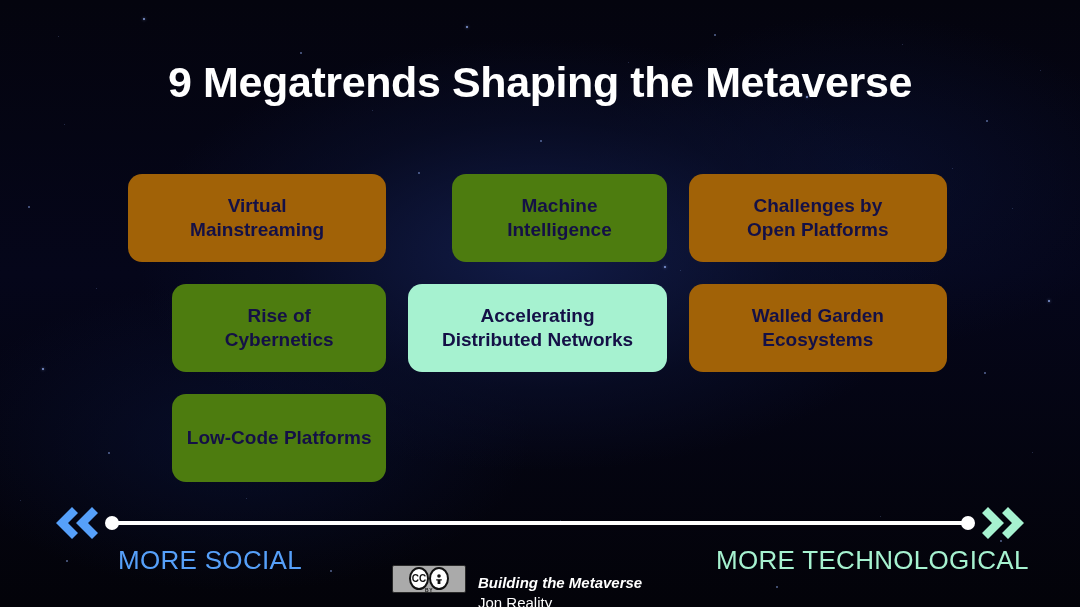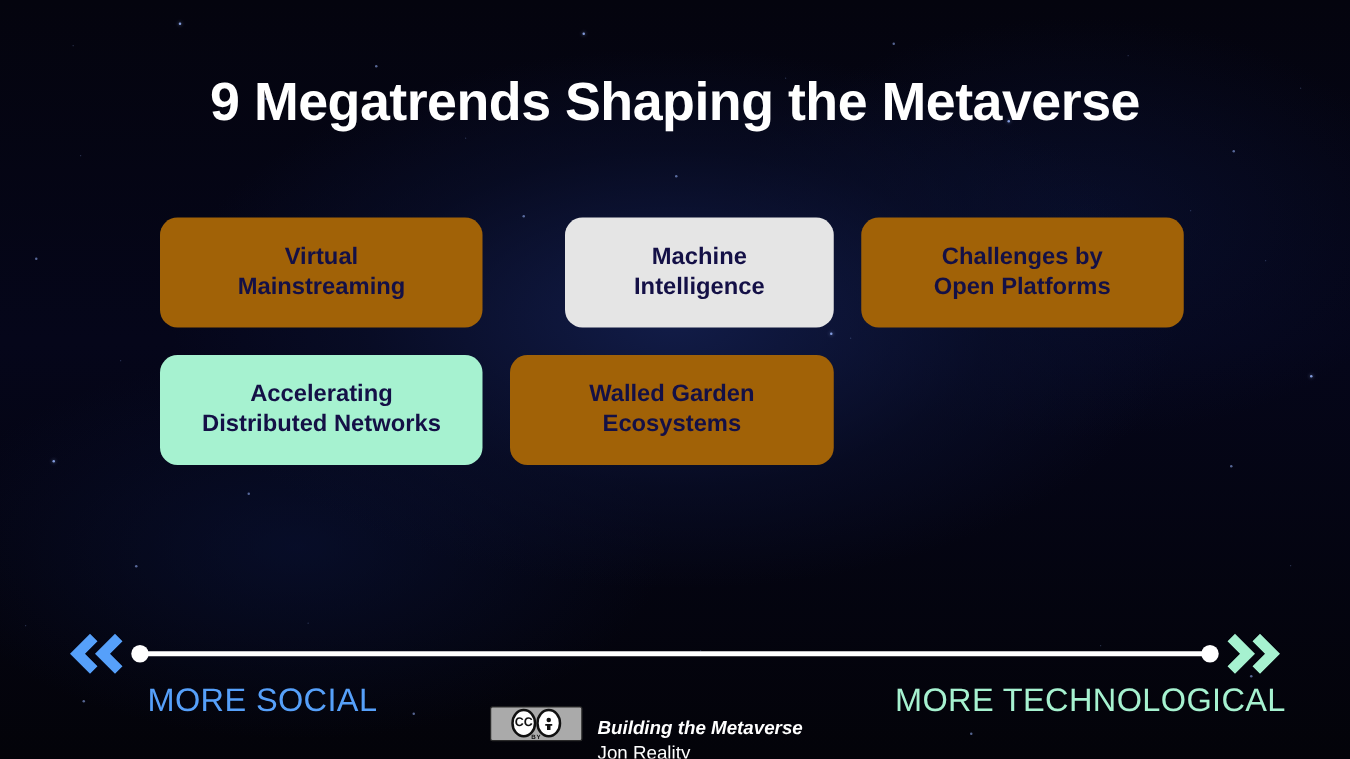--- a/index.html
+++ b/index.html
@@ -74,21 +74,21 @@
     justify-content: center;
     text-align: center;
     font-size: 19px;
     font-weight: bold;
     line-height: 1.28;
     color: #141046;
     padding: 0 10px;
     box-sizing: border-box;
   }
   .card.col-social   { background: #a16207; }
-  .card.col-middle   { background: #e5e5e5; margin-left: 44px; }
+  .card.col-middle   { background: #4d7c0f; margin-left: 44px; }
   .card.col-tech     { background: #a6f2d0; }
 
   
   .axis-line {
     position: absolute;
     left: 112px;
     top: 521px;
     width: 856px;
     height: 4px;
     background: #ffffff;
@@ -228,23 +228,25 @@
     <i class="dim" style="left:952px; top:168px;"></i>
   </div>
 
   <div class="title">9 Megatrends Shaping the Metaverse</div>
 
   <div class="grid">
     <div class="card col-social">Virtual<br>Mainstreaming</div>
     <div class="card col-middle">Machine<br>Intelligence</div>
 
     <div class="card col-social">Challenges by<br>Open Platforms</div>
+    <div class="card col-middle">Rise of<br>Cybernetics</div>
     <div class="card col-tech">Accelerating<br>Distributed Networks</div>
 
     <div class="card col-social">Walled Garden<br>Ecosystems</div>
+    <div class="card col-middle">Low-Code Platforms</div>
   </div>
 
   <div class="axis-line"></div>
   <div class="axis-dot left"></div>
   <div class="axis-dot right"></div>
 
   <div class="chev left">
     <svg width="56" height="40" viewBox="0 0 56 40">
       <path d="M26 4 L10 20 L26 36 L32 30 L22 20 L32 10 Z" fill="#56a0fa"></path>
       <path d="M46 4 L30 20 L46 36 L52 30 L42 20 L52 10 Z" fill="#56a0fa"></path>

